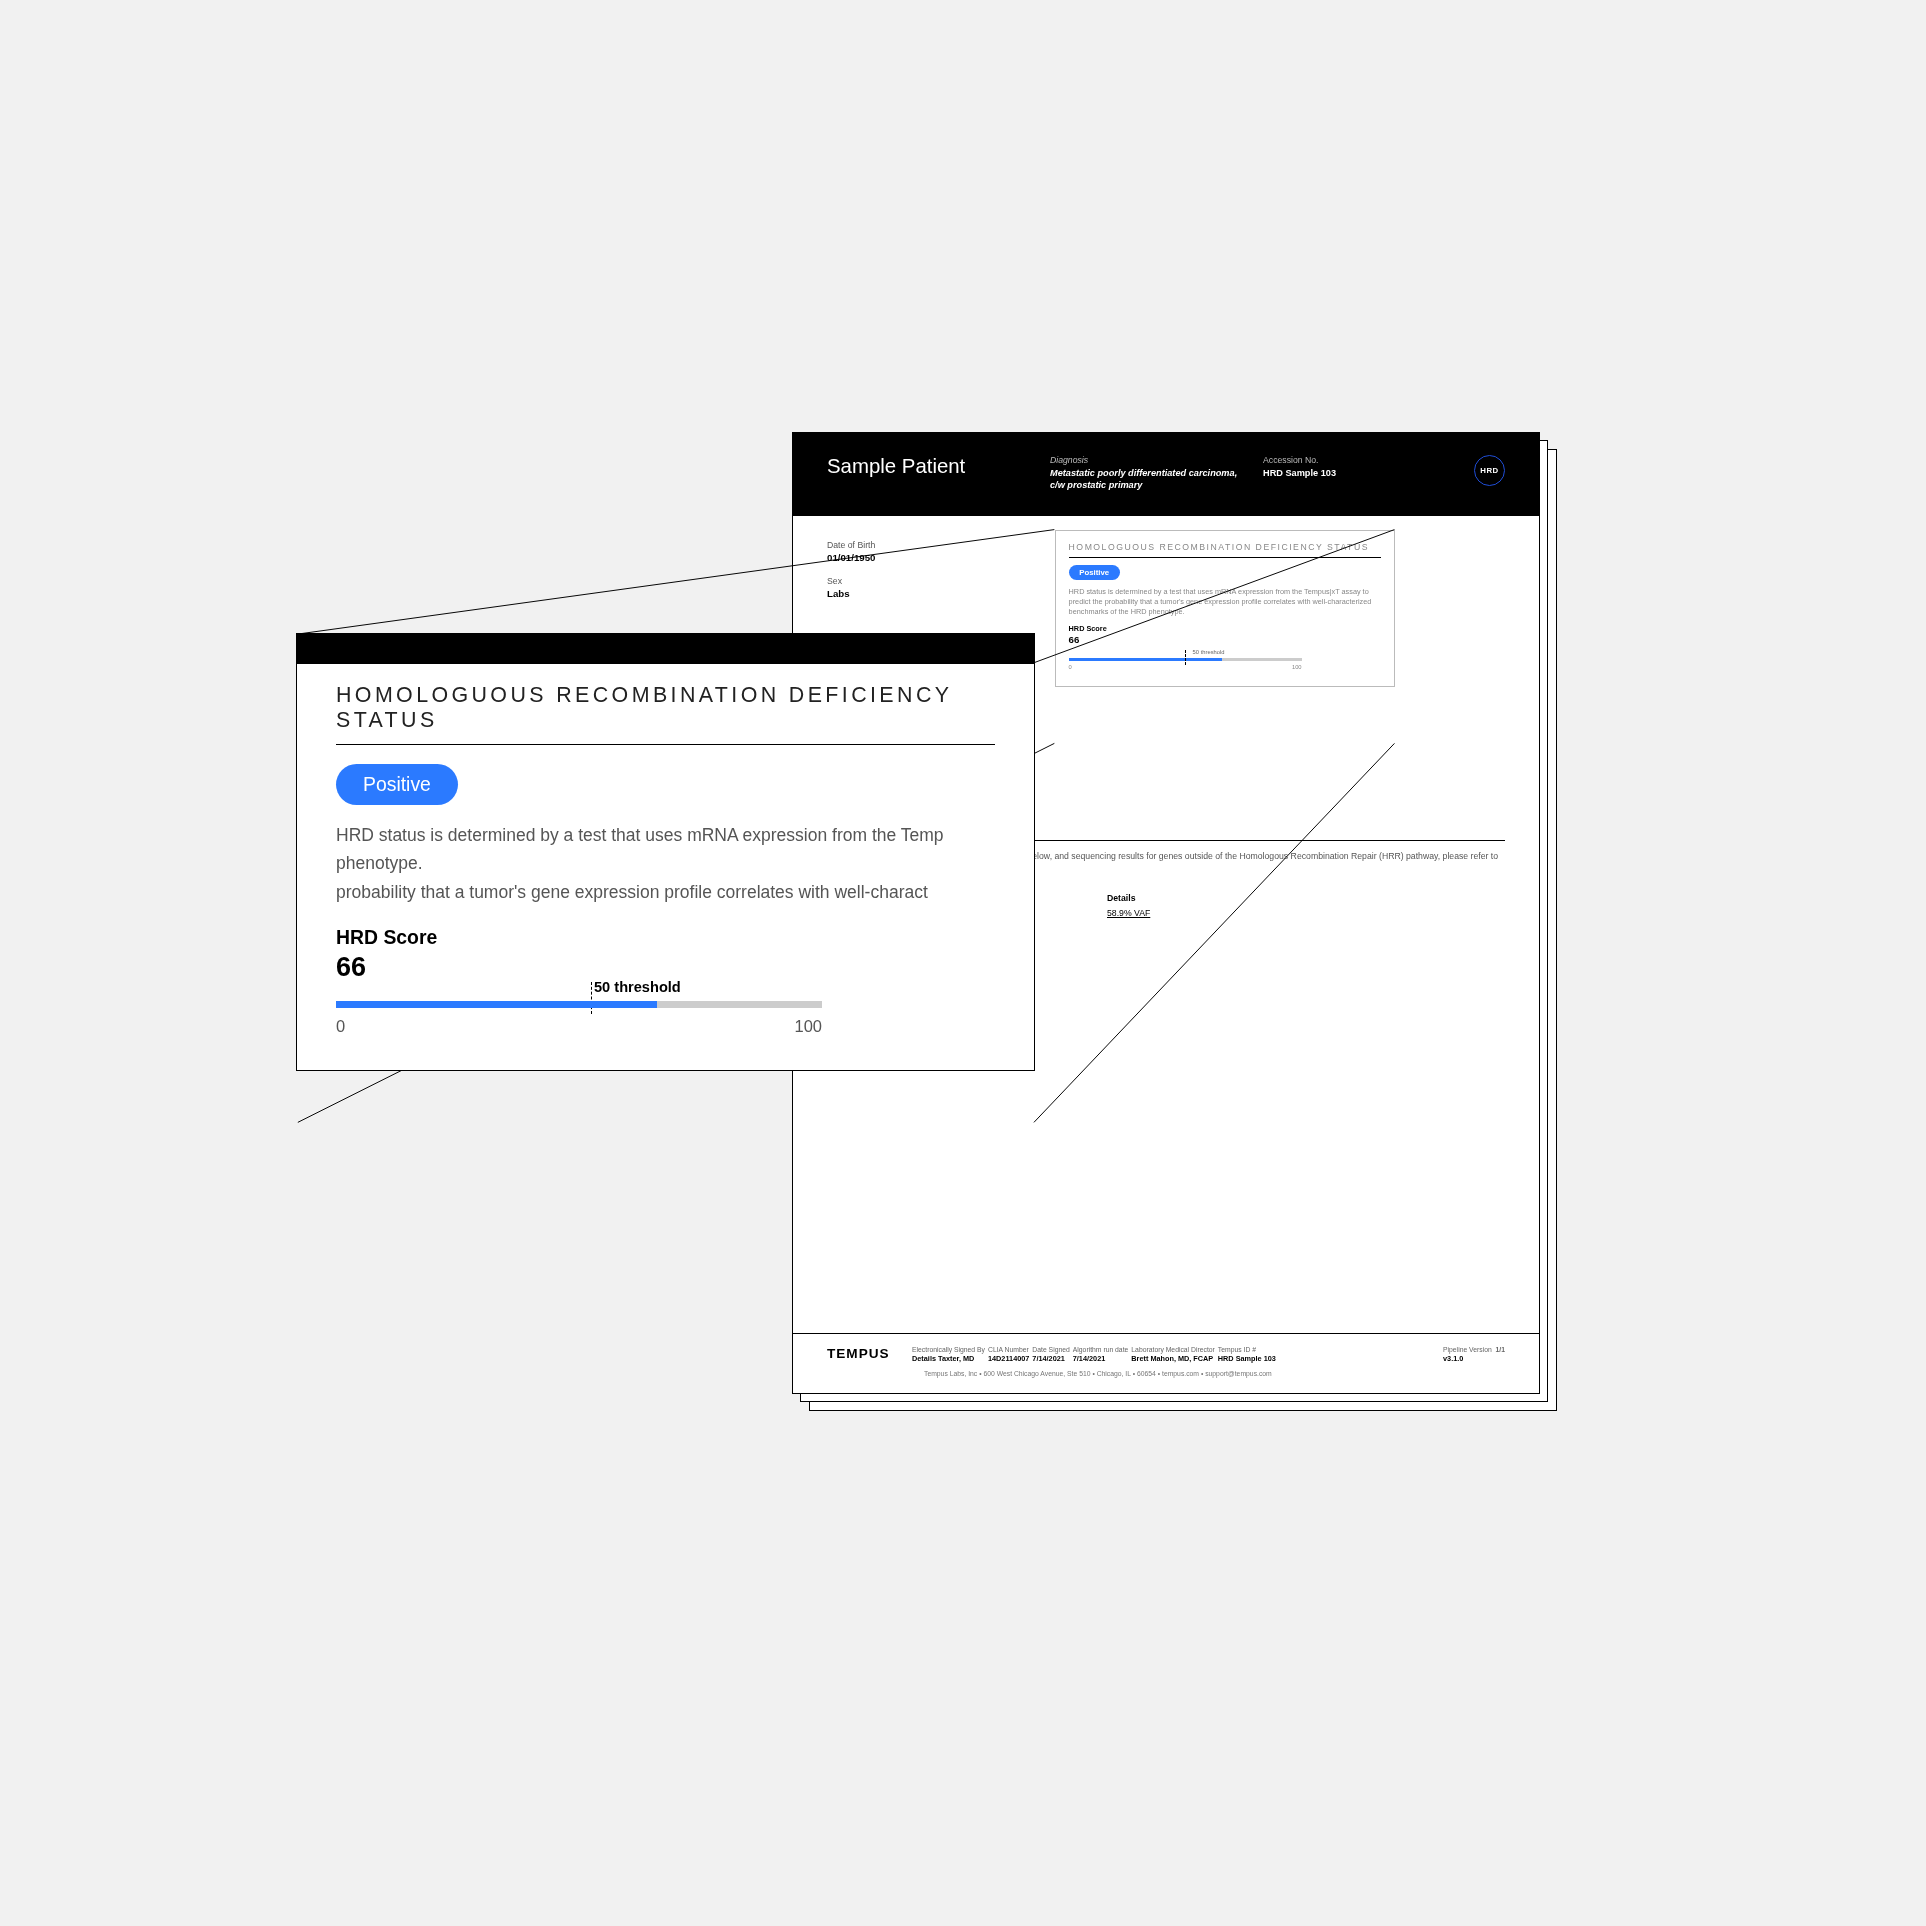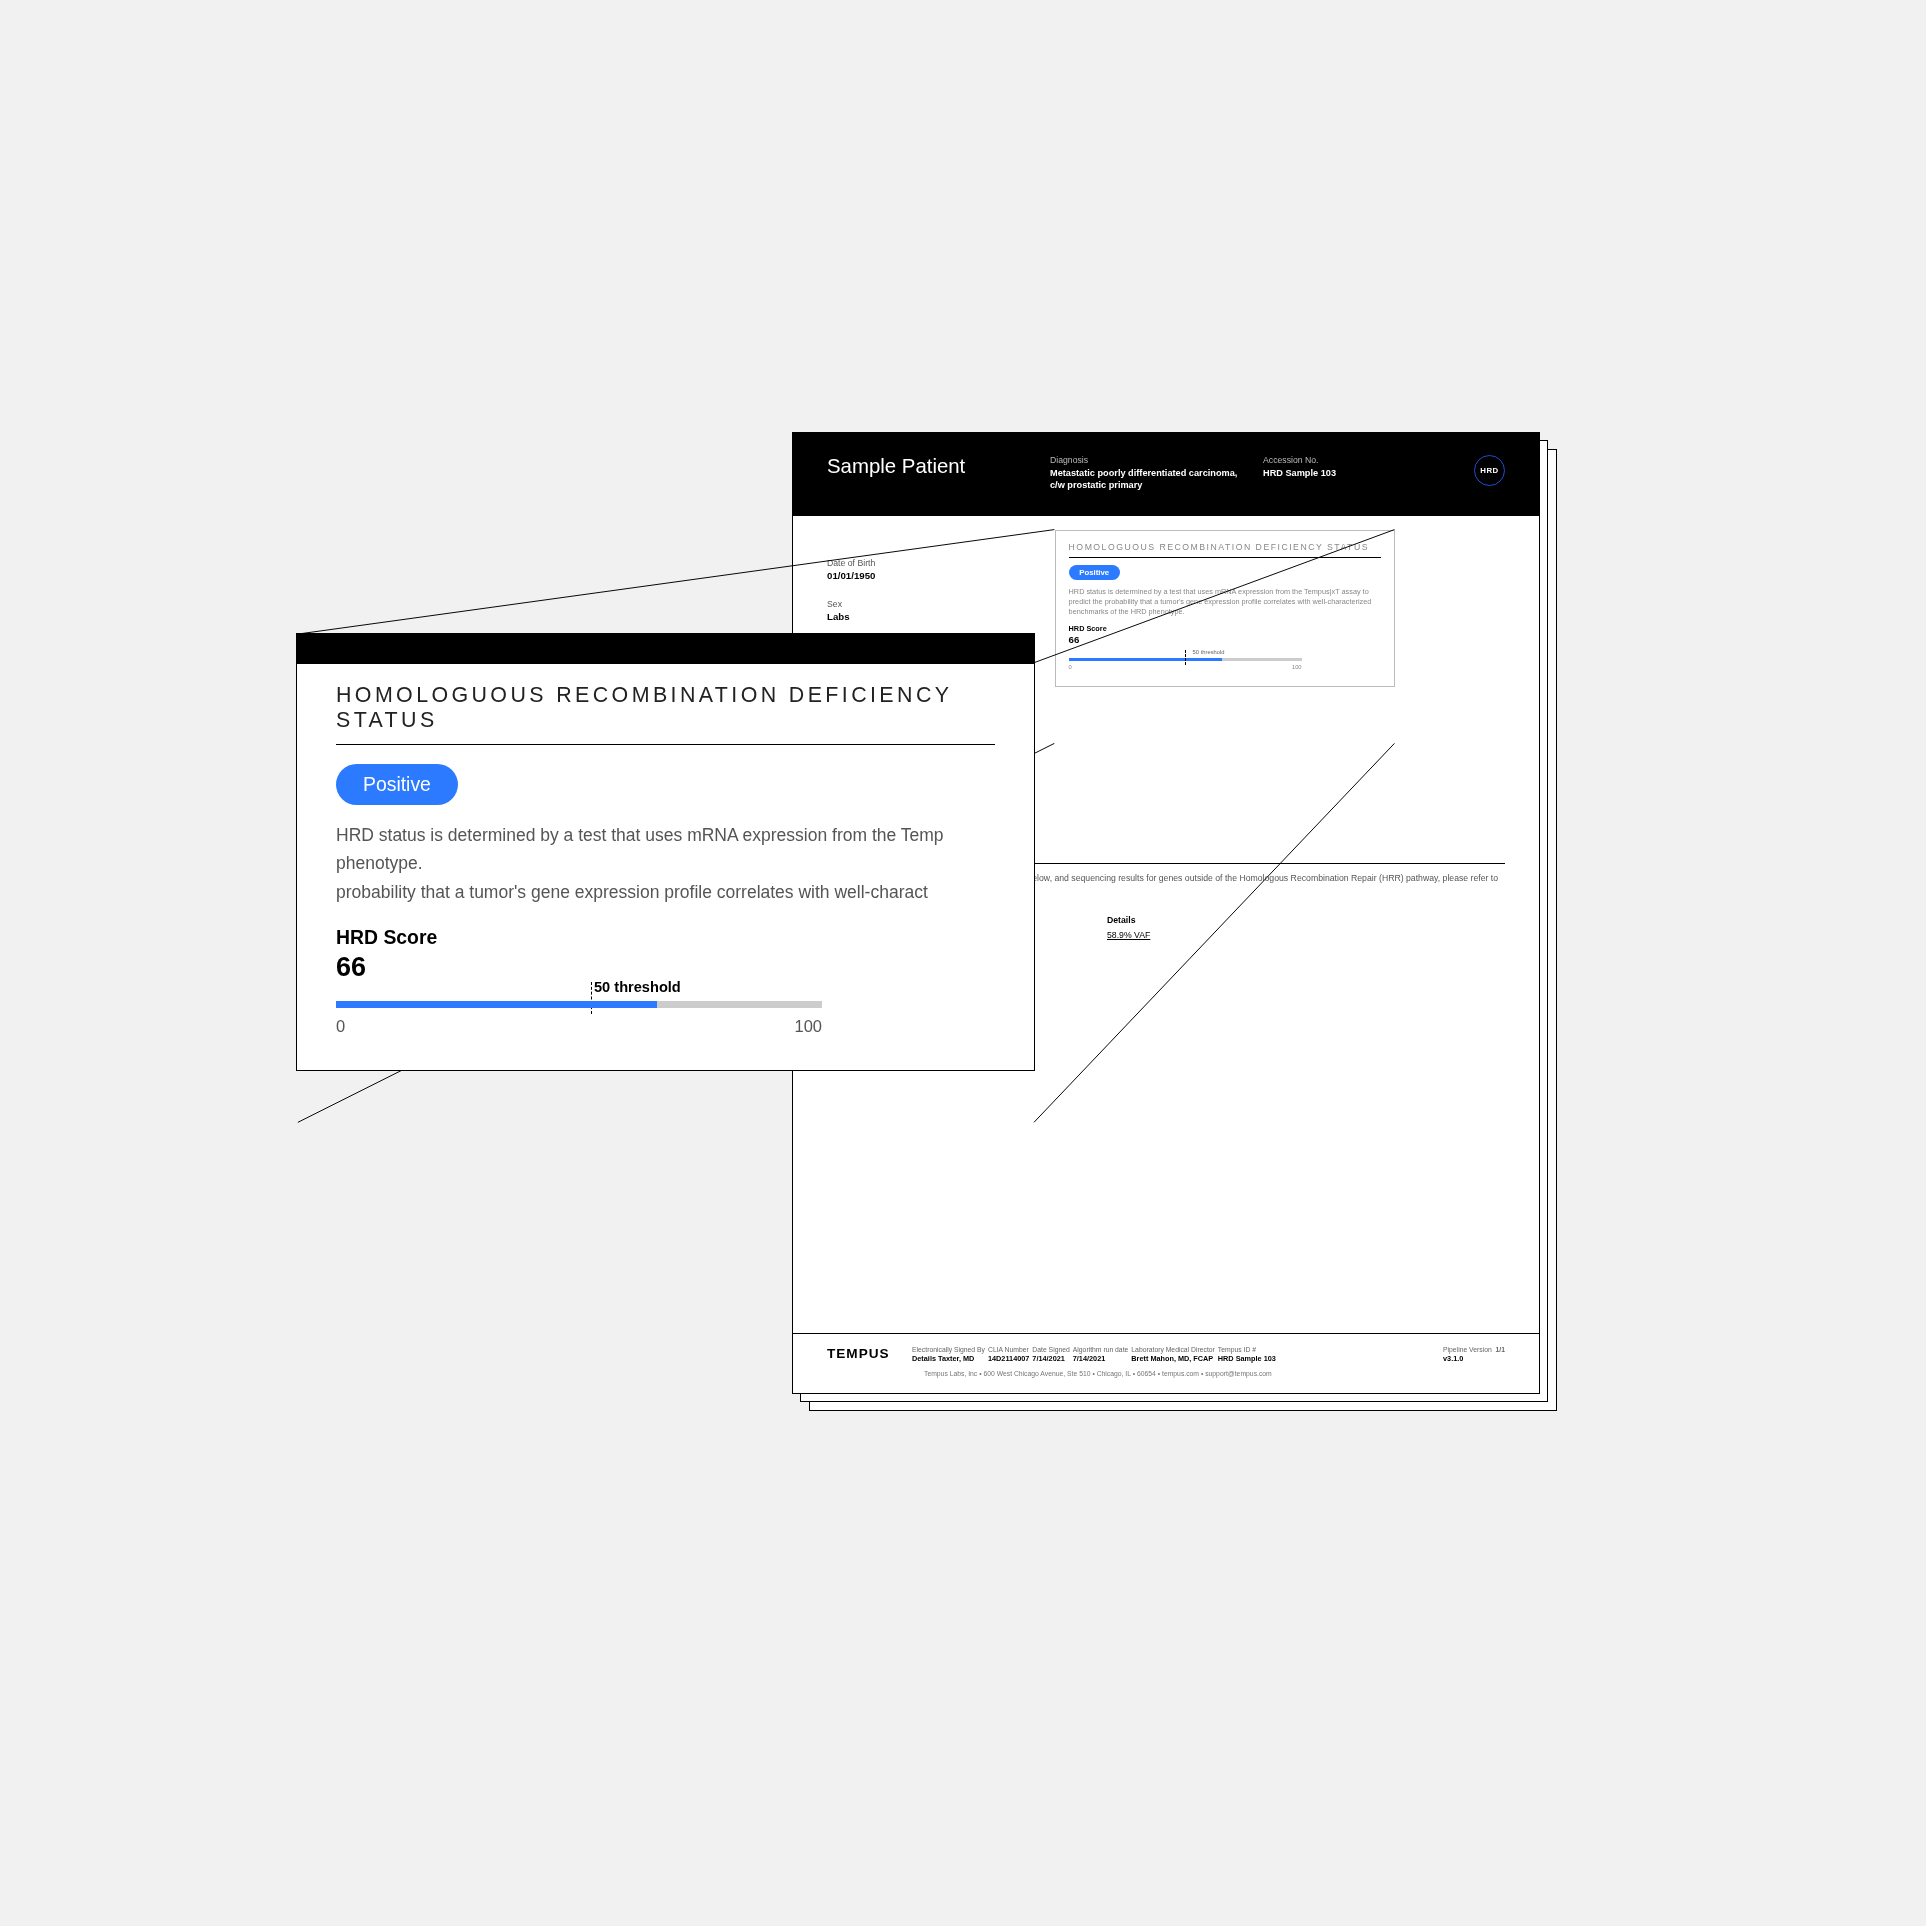--- a/index.html
+++ b/index.html
@@ -17,32 +17,32 @@
     position: absolute; background: #fff; border: 1px solid #000;
     width: 748px; height: 962px;
   }
   .page.p3 { left: 16.5px; top: 16.5px; }
   .page.p2 { left: 8.3px; top: 8.3px; }
   .page.p1 { left: 0;   top: 0;   }
 
   
   .hdr { background:#000; color:#fff; height:83px; padding:22.4px 34px 0 34px; display:flex; gap:19px; }
   .hdr .pname { font-size:20.4px; font-weight:400; flex:0 0 204px; }
-  .hdr .col { flex:0 0 194px; }
+  .hdr .col { flex:0 0 194px;font-style:italic; }
   .hdr .col2 { flex:0 0 146px; }
   .hdr .lbl { font-size:8.7px; color:#bbb; margin-bottom:2.9px; }
   .hdr .val { font-size:9.2px; font-weight:600; line-height:1.25; }
   .hdr .badge {
     margin-left:auto; width:31px; height:31px; border:1.5px solid #1f4dd6; border-radius:50%;
     display:flex; align-items:center; justify-content:center;
     font-size:7.8px; font-weight:700; color:#fff; letter-spacing:0.5px;
   }
 
   .body { padding: 24px 34px 0 34px; color:#000; }
-  .meta .lbl { font-size:8.7px; color:#555; margin-bottom:1.9px;margin-top:18px; }
+  .meta .lbl { font-size:8.7px; color:#555; margin-bottom:1.9px; }
   .meta .val { font-size:9.7px; font-weight:600; margin-bottom:13.6px; }
 
   
   .panel-sm {
     position:absolute; left:262px; top:97px; width:340px;
     background:rgba(255,255,255,0.55);
     border:0.5px solid #bbb; padding:10.7px 12.6px 16.5px 12.6px;
   }
   .panel-sm .sect-title { font-size:8.7px; letter-spacing:1.5px; color:#888; border-bottom:0.5px solid #000; padding-bottom:4.9px; text-transform:uppercase; }
   .panel-sm .pill { margin-top:7.8px; display:inline-block; background:#2b7aff; color:#fff; border-radius:485px; padding:2.9px 10.7px; font-size:7.8px; font-weight:600; }

